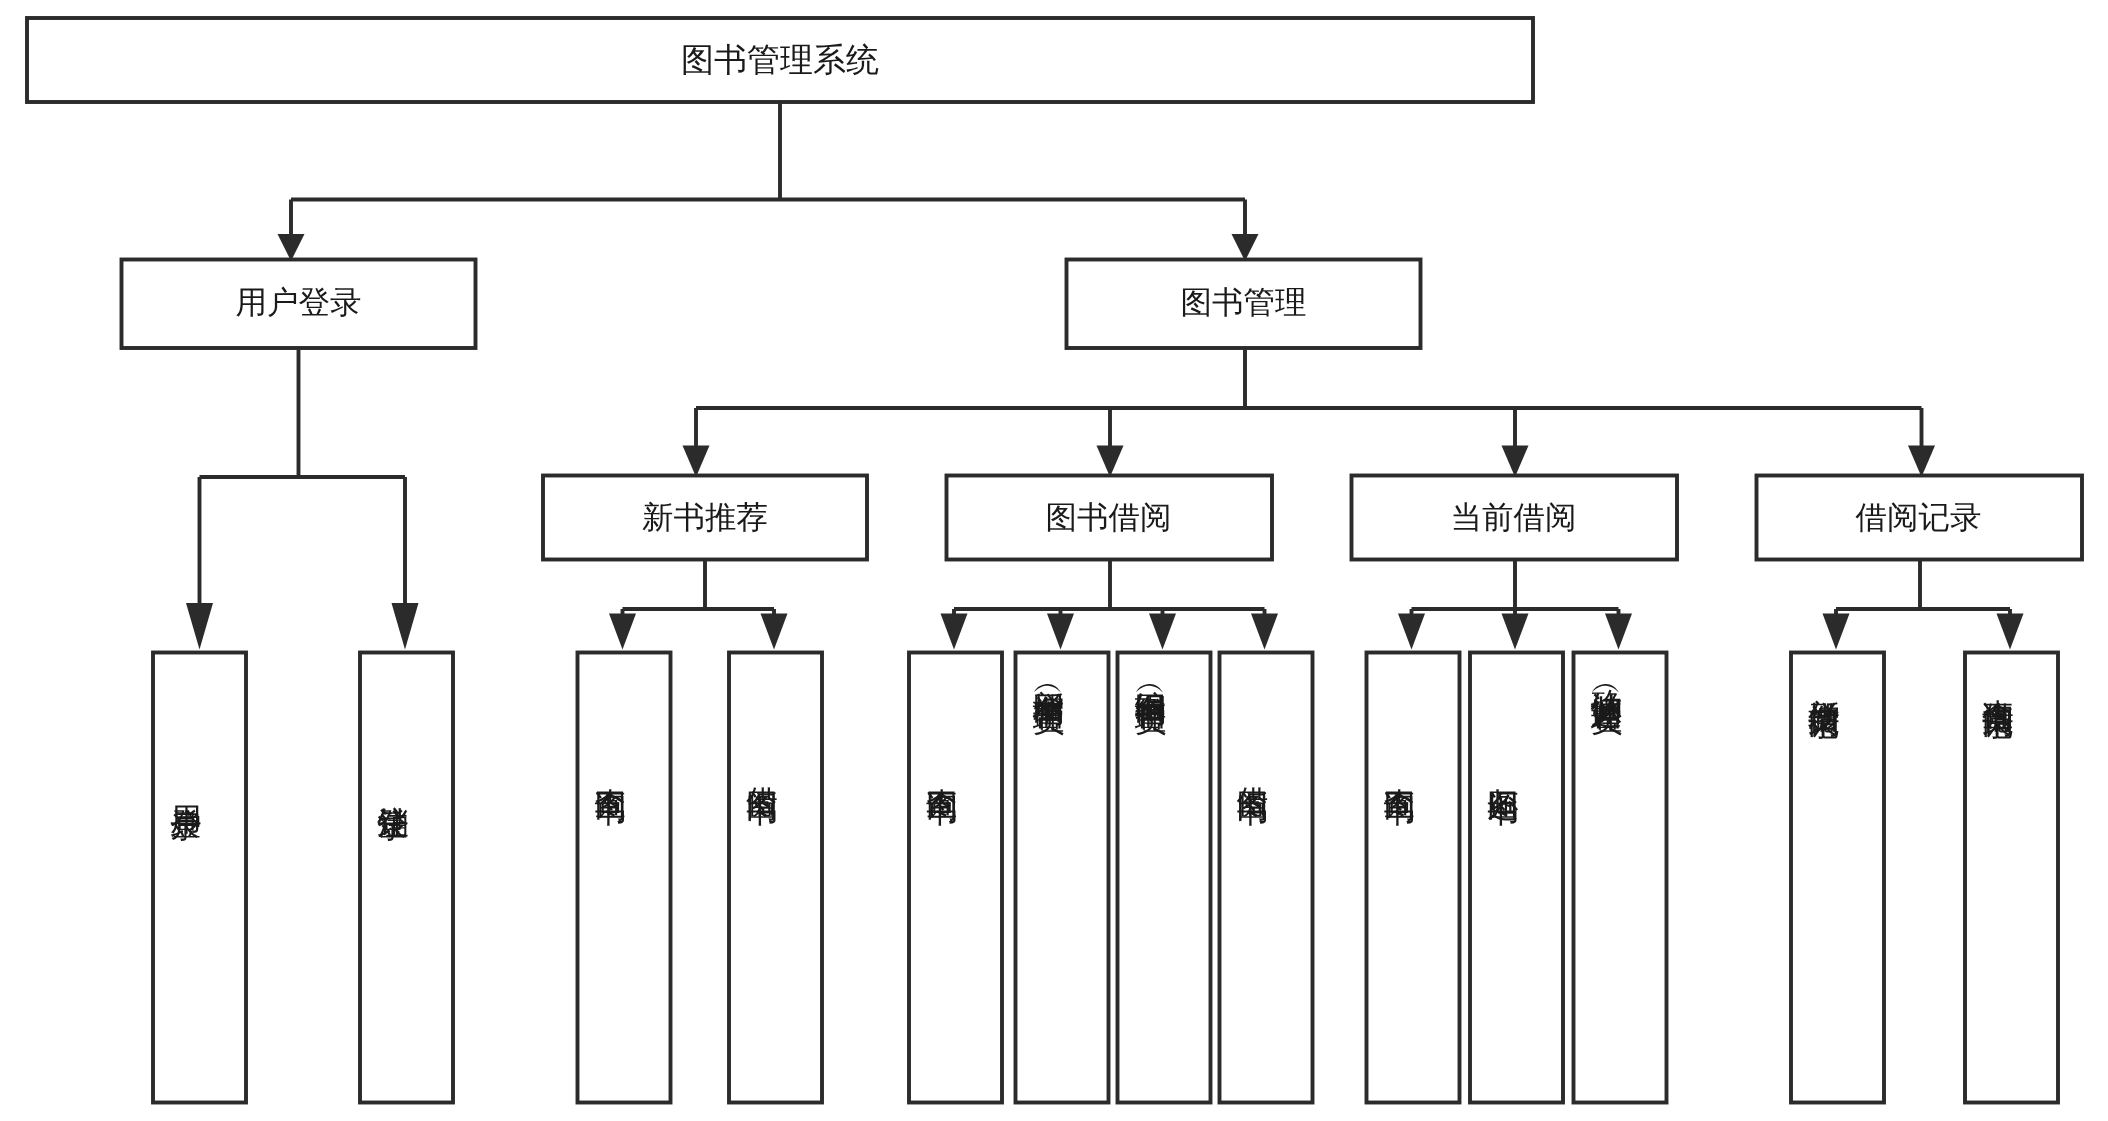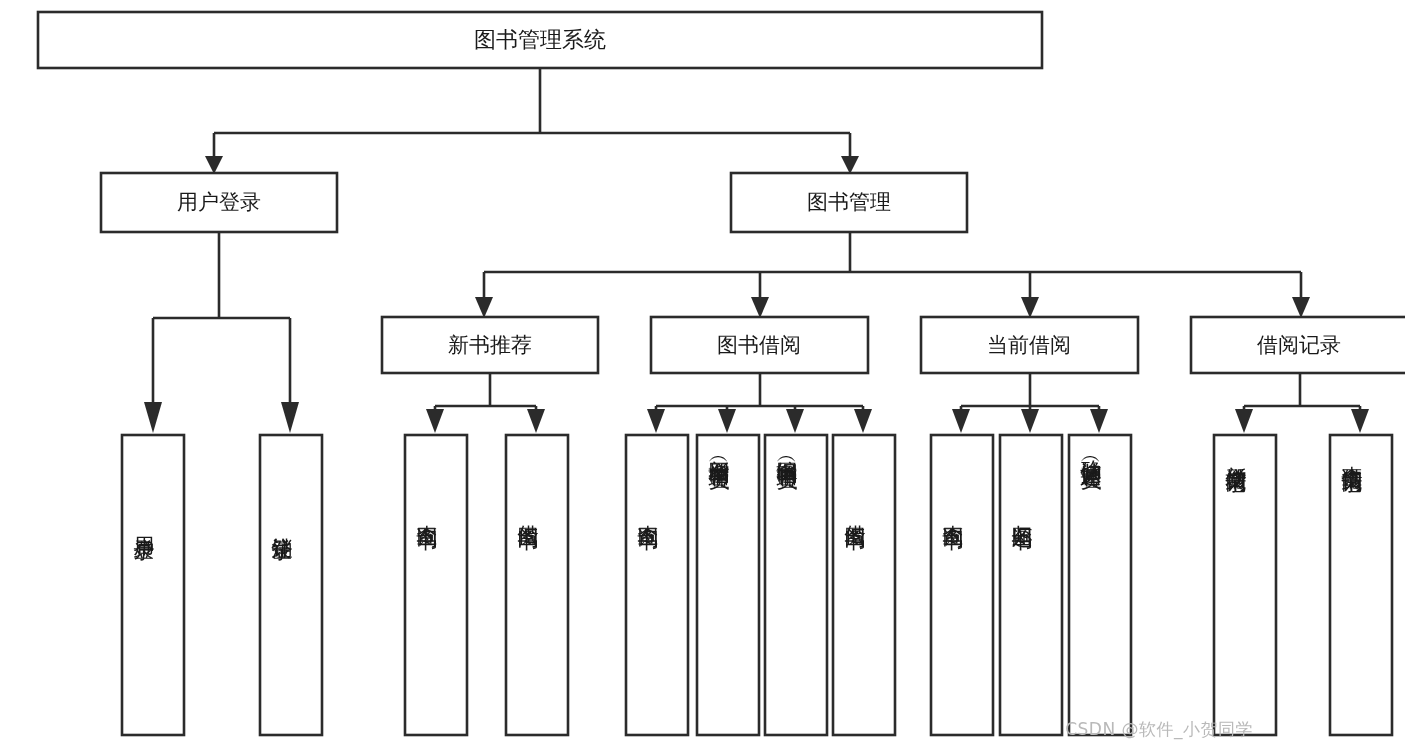--- a/index.html
+++ b/index.html
@@ -12,21 +12,20 @@
     width: 1405px;
     height: 747px;
     font-family: "DejaVu Sans", "Liberation Sans", sans-serif;
     overflow: hidden;
     position: relative;
   }
   #diagram-root {
     position: relative;
     width: 1247px;
     height: 747px;
-    margin-left: 20px;
   }
   svg.chart-svg {
     position: absolute;
     top: 0;
     left: 0;
     width: 1405px;
     height: 747px;
     display: block;
   }
   .node-box {
@@ -220,15 +219,14 @@
   <div class="vert-label" style="left:756px; top:443px; height:285px;">编辑图书（管理员）</div>
   <div class="vert-label" style="left:824px; top:508px; height:150px;">借阅图书</div>
 
   <div class="vert-label" style="left:922px; top:508px; height:150px;">查询图书</div>
   <div class="vert-label" style="left:991px; top:508px; height:150px;">归还图书</div>
   <div class="vert-label" style="left:1060px; top:443px; height:285px;">确认归还（管理员）</div>
 
   <div class="vert-label" style="left:1205px; top:449px; height:250px;">新增借阅记录</div>
   <div class="vert-label" style="left:1321px; top:449px; height:250px;">查询借阅记录</div>
 
-  <div class="watermark">CSDN @软件_小贺同学</div>
 
 </div>
 
 </body></html>

